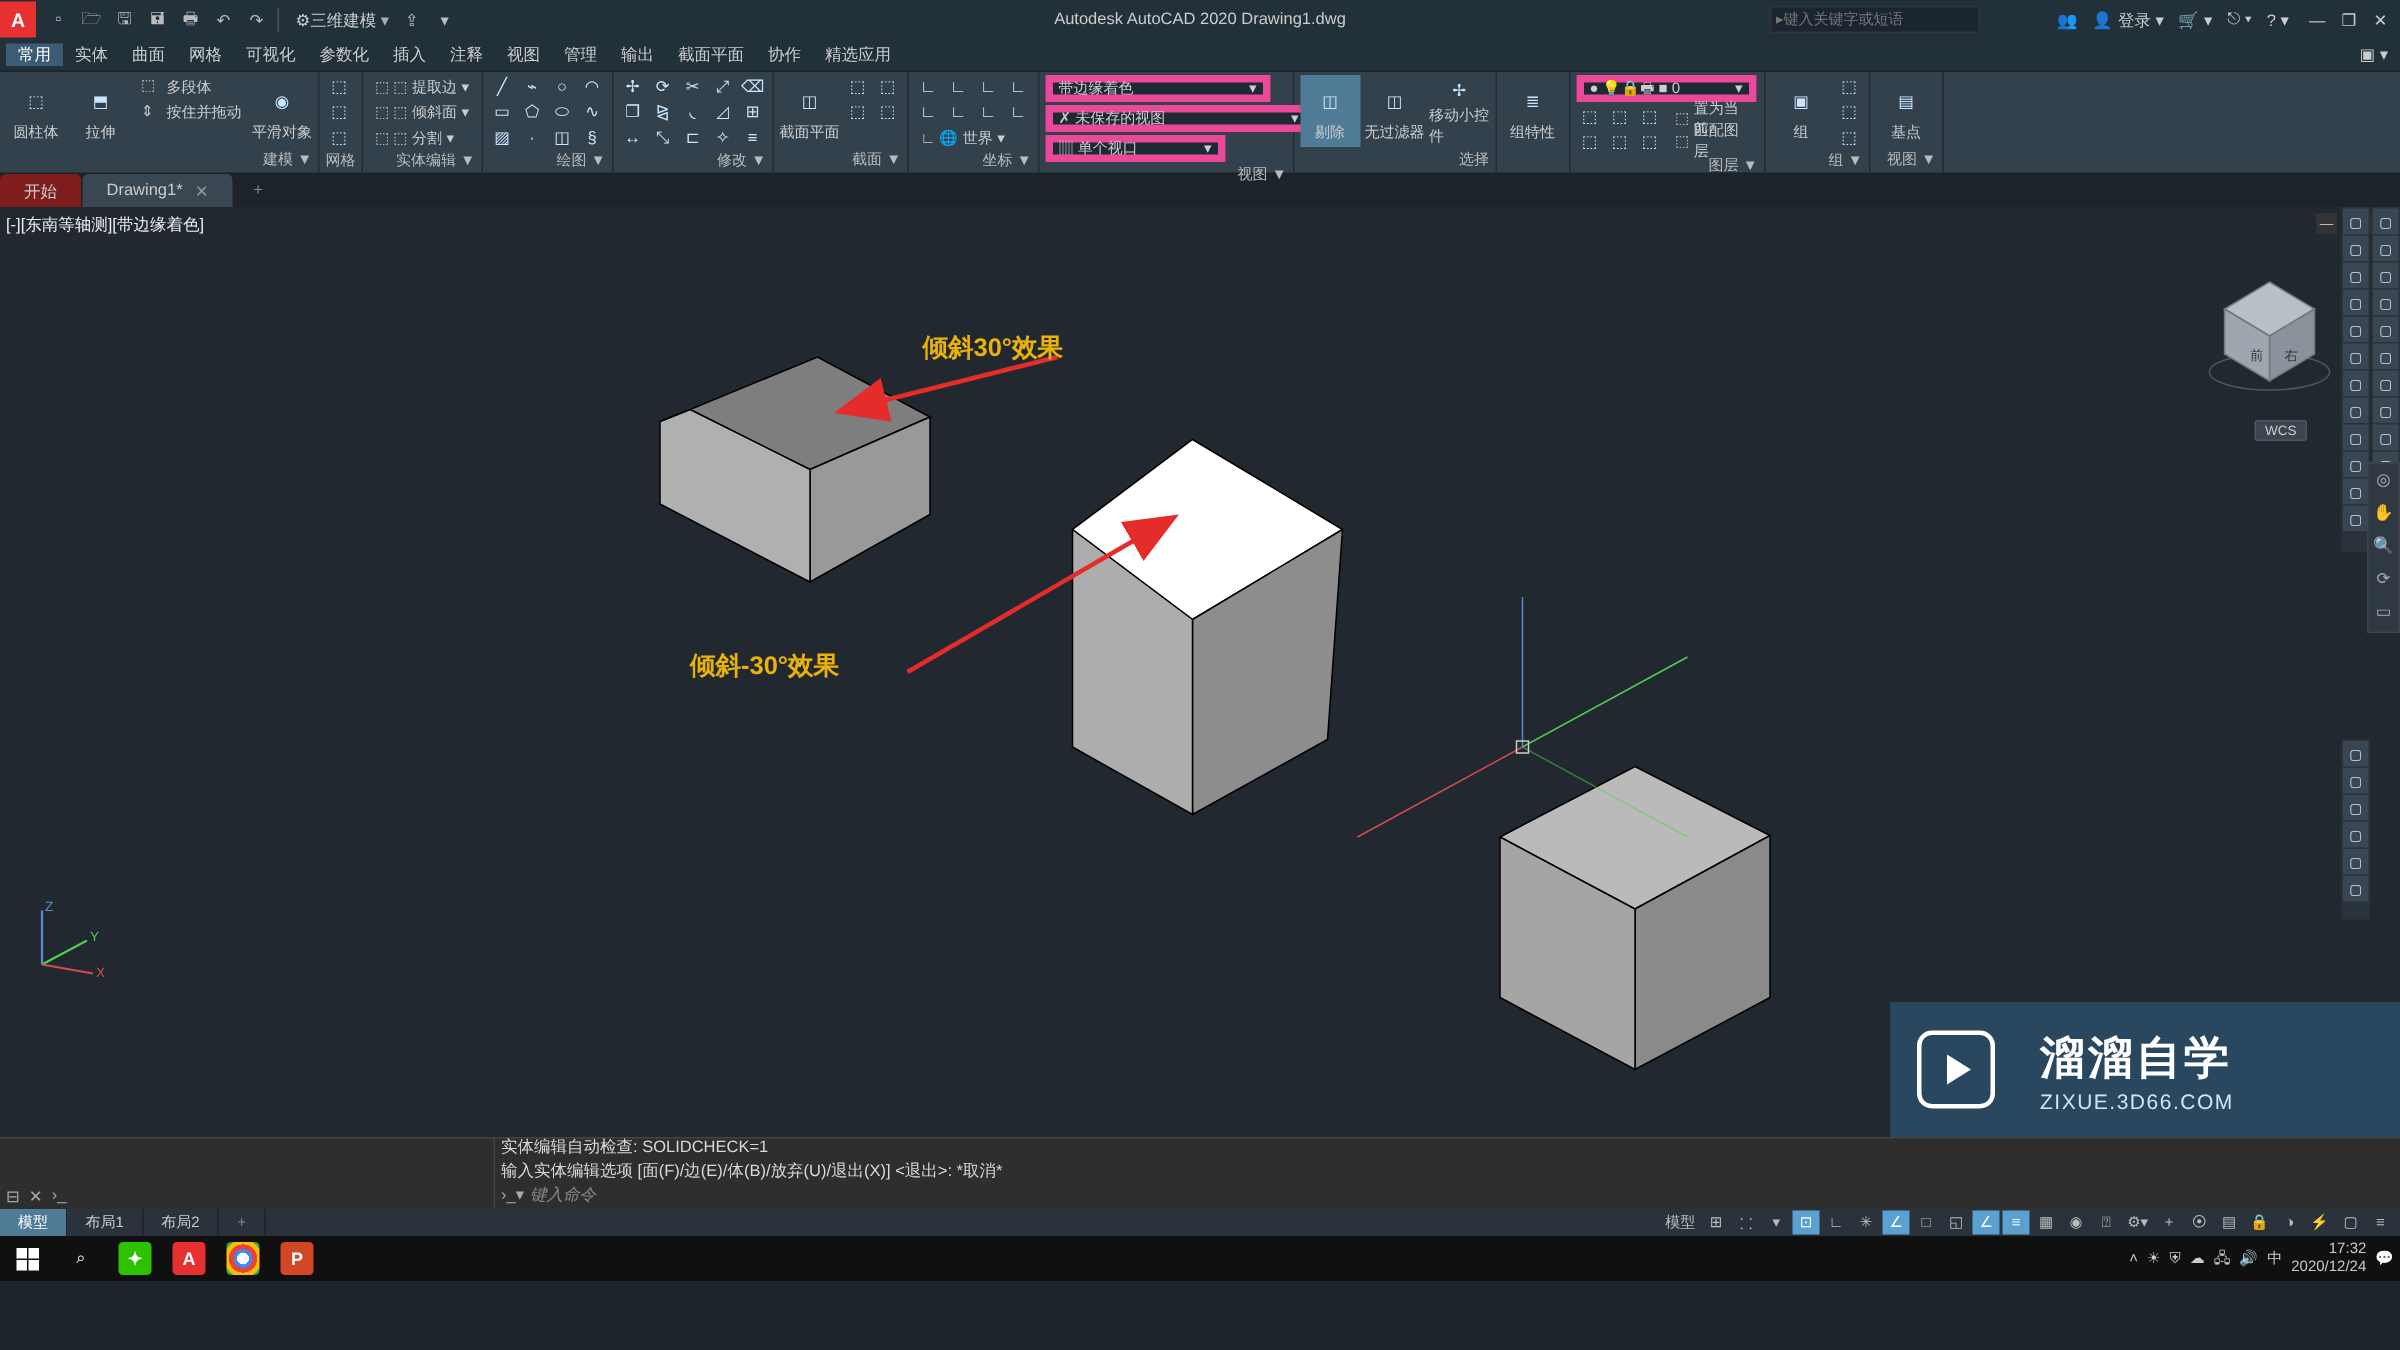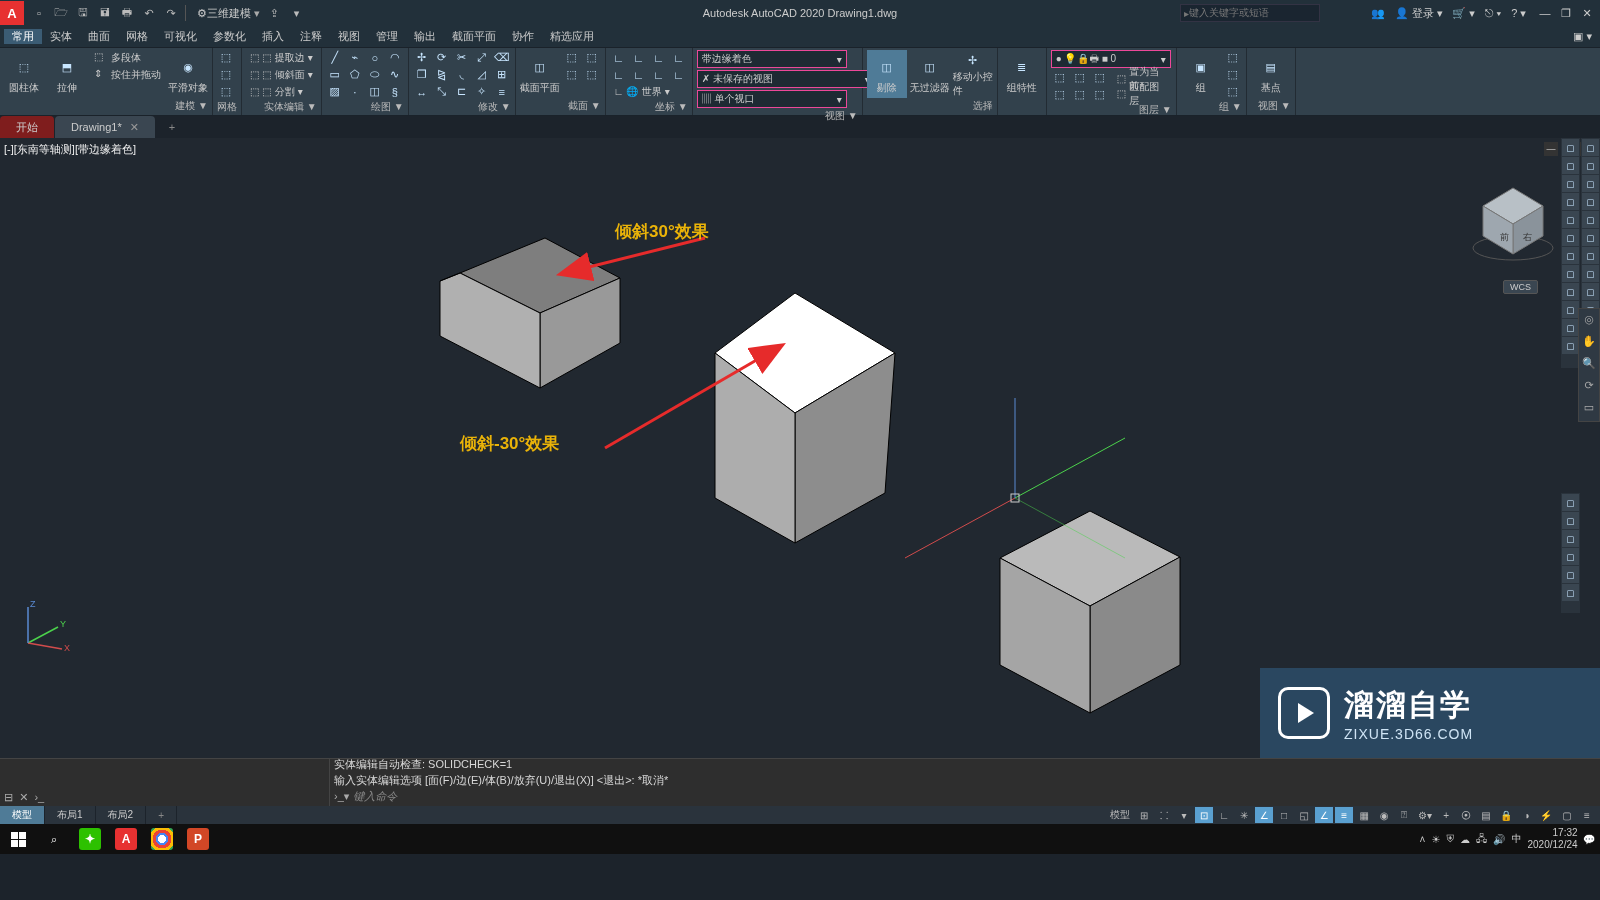--- a/index.html
+++ b/index.html
@@ -27,21 +27,21 @@
 .rpanel .lbl{text-align:right;color:#bbb;font-size:10px;padding-top:1px}
 .vbtn{display:flex;flex-direction:column;align-items:center;justify-content:center;width:40px;height:48px;cursor:pointer}
 .vbtn.sel{background:#4f7b97}
 .vbtn .ic{width:28px;height:28px;display:flex;align-items:center;justify-content:center;color:#c8e6ff}
 .vbtn .tx{font-size:10px;color:#ccc}
 .mini-grid{display:flex;flex-direction:column;gap:2px}
 .mini-grid .r{display:flex;gap:2px}
 .mb{width:18px;height:15px;display:flex;align-items:center;justify-content:center;color:#c8e6ff;cursor:pointer;font-size:11px}
 .long-btn{height:15px;display:flex;align-items:center;padding:0 4px;gap:3px;cursor:pointer;color:#ccc;font-size:10px}
 .long-btn .ic{width:14px;height:14px}
-.combo{height:18px;background:#1e2a33;border:1px solid #ec4899;color:#ccc;font-size:10px;display:flex;align-items:center;padding:0 4px;justify-content:space-between}
+.combo{height:18px;background:#1e2a33;border:5px solid #ec4899;color:#ccc;font-size:10px;display:flex;align-items:center;padding:0 4px;justify-content:space-between}
 .caret::after{content:"▾";color:#aaa;margin-left:3px}
 
 .file-tabs{height:22px;background:#1c232b;display:flex;align-items:flex-end;border-bottom:0}
 .ft{height:22px;padding:0 16px;display:flex;align-items:center;color:#ccc;font-size:11px;cursor:pointer;background:#7f1d1d;margin-right:1px;border-top-left-radius:4px;border-top-right-radius:4px}
 .ft.act{background:#3a4651}
 .ft .close{margin-left:8px;color:#999}
 .ft.plus{width:28px;justify-content:center;background:transparent;color:#888}
 
 .workarea{position:relative;height:620px;background:#212830}
 .vp-label{position:absolute;left:4px;top:4px;color:#eee;font-size:11px}
@@ -53,21 +53,21 @@
 .wcs-badge{position:absolute;right:62px;top:142px;background:#3a4651;color:#ccc;font-size:9px;padding:1px 6px;border:1px solid #555;border-radius:2px}
 .ucs-icon{position:absolute;left:18px;bottom:105px}
 
 .rt-bar{position:absolute;top:0;width:19px;background:#2a333c;display:flex;flex-direction:column;gap:1px;padding:1px}
 .rt-bar .tb{width:17px;height:17px;background:#3a4651;cursor:pointer;display:flex;align-items:center;justify-content:center;font-size:9px;color:#c8e6ff}
 .rt1{right:20px}
 .rt2{right:0}
 .navbar-r{position:absolute;right:0;top:170px;width:22px;background:#2f3943;border:1px solid #444;display:flex;flex-direction:column;align-items:center;gap:6px;padding:4px 0}
 .navbar-r div{width:16px;height:16px;color:#aaa;cursor:pointer;text-align:center;font-size:11px}
 
-.watermark{position:absolute;right:0;bottom:0;width:340px;height:90px;background:#2a4760;display:flex;align-items:center;gap:14px;padding:0 18px}
+.watermark{position:absolute;right:0;bottom:0;width:340px;height:90px;background:#2a4760;display:flex;align-items:center;gap:30px;padding:0 18px}
 .watermark .logo{width:52px;height:52px;border:3px solid #fff;border-radius:10px;display:flex;align-items:center;justify-content:center}
 .watermark .logo::before{content:"";border-left:16px solid #fff;border-top:10px solid transparent;border-bottom:10px solid transparent;margin-left:4px}
 .watermark .txt1{color:#fff;font-size:30px;font-weight:bold;letter-spacing:2px}
 .watermark .txt2{color:#cfe4f5;font-size:14px;letter-spacing:1px}
 
 .cmdarea{height:48px;background:#2e2e2e;color:#d8d8d8;font-family:Consolas,"Courier New",monospace;font-size:11px;border-top:1px solid #444;display:flex}
 .cmd-left{width:330px;border-right:1px solid #444;display:flex;flex-direction:column;justify-content:flex-end;padding:2px 4px;gap:1px}
 .cmd-left .ctl{display:flex;gap:6px;color:#aaa}
 .cmd-main{flex:1;display:flex;flex-direction:column;justify-content:flex-end;padding:2px 4px;gap:1px}
 .cmd-input-row{display:flex;align-items:center;gap:4px}
@@ -290,21 +290,21 @@
   <div class="rpanel" style="width:170px">
     <div class="body" style="flex-direction:column;gap:2px;width:100%">
       <div class="combo" style="width:150px">
           <span>带边缘着色</span>
           <span>▾</span>
         </div>
       <div class="combo" style="width:178px">
           <span>✗ <span>未保存的视图</span></span>
           <span>▾</span>
         </div>
-      <div class="combo" style="width:150px">
+      <div class="combo" style="width:120px">
           <span>▥ <span>单个视口</span></span>
           <span>▾</span>
         </div>
     </div>
     <div class="lbl">视图 ▼</div>
   </div>
   <div class="rpanel">
     <div class="body">
       <div class="vbtn sel">
           <div class="ic">◫</div>

